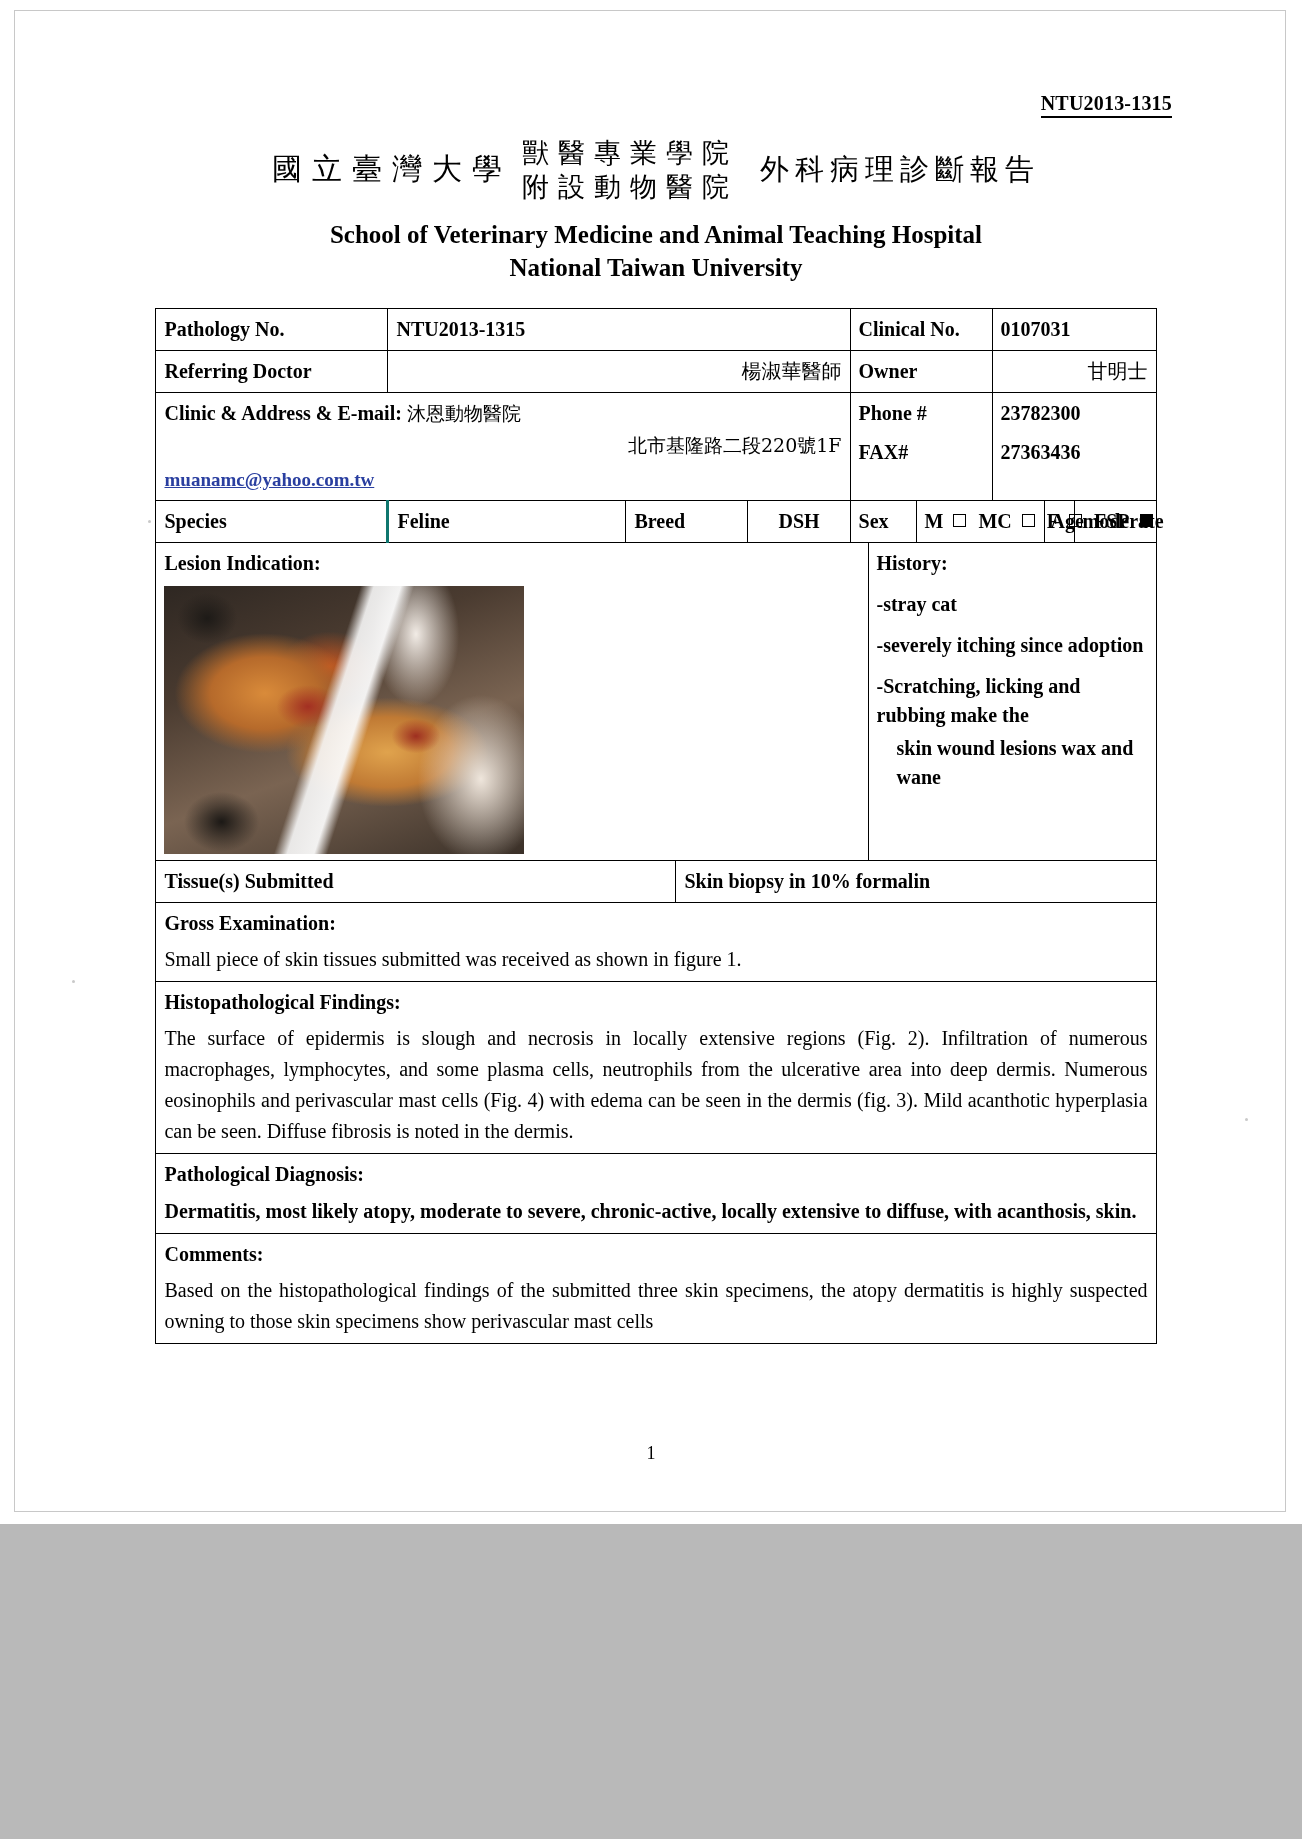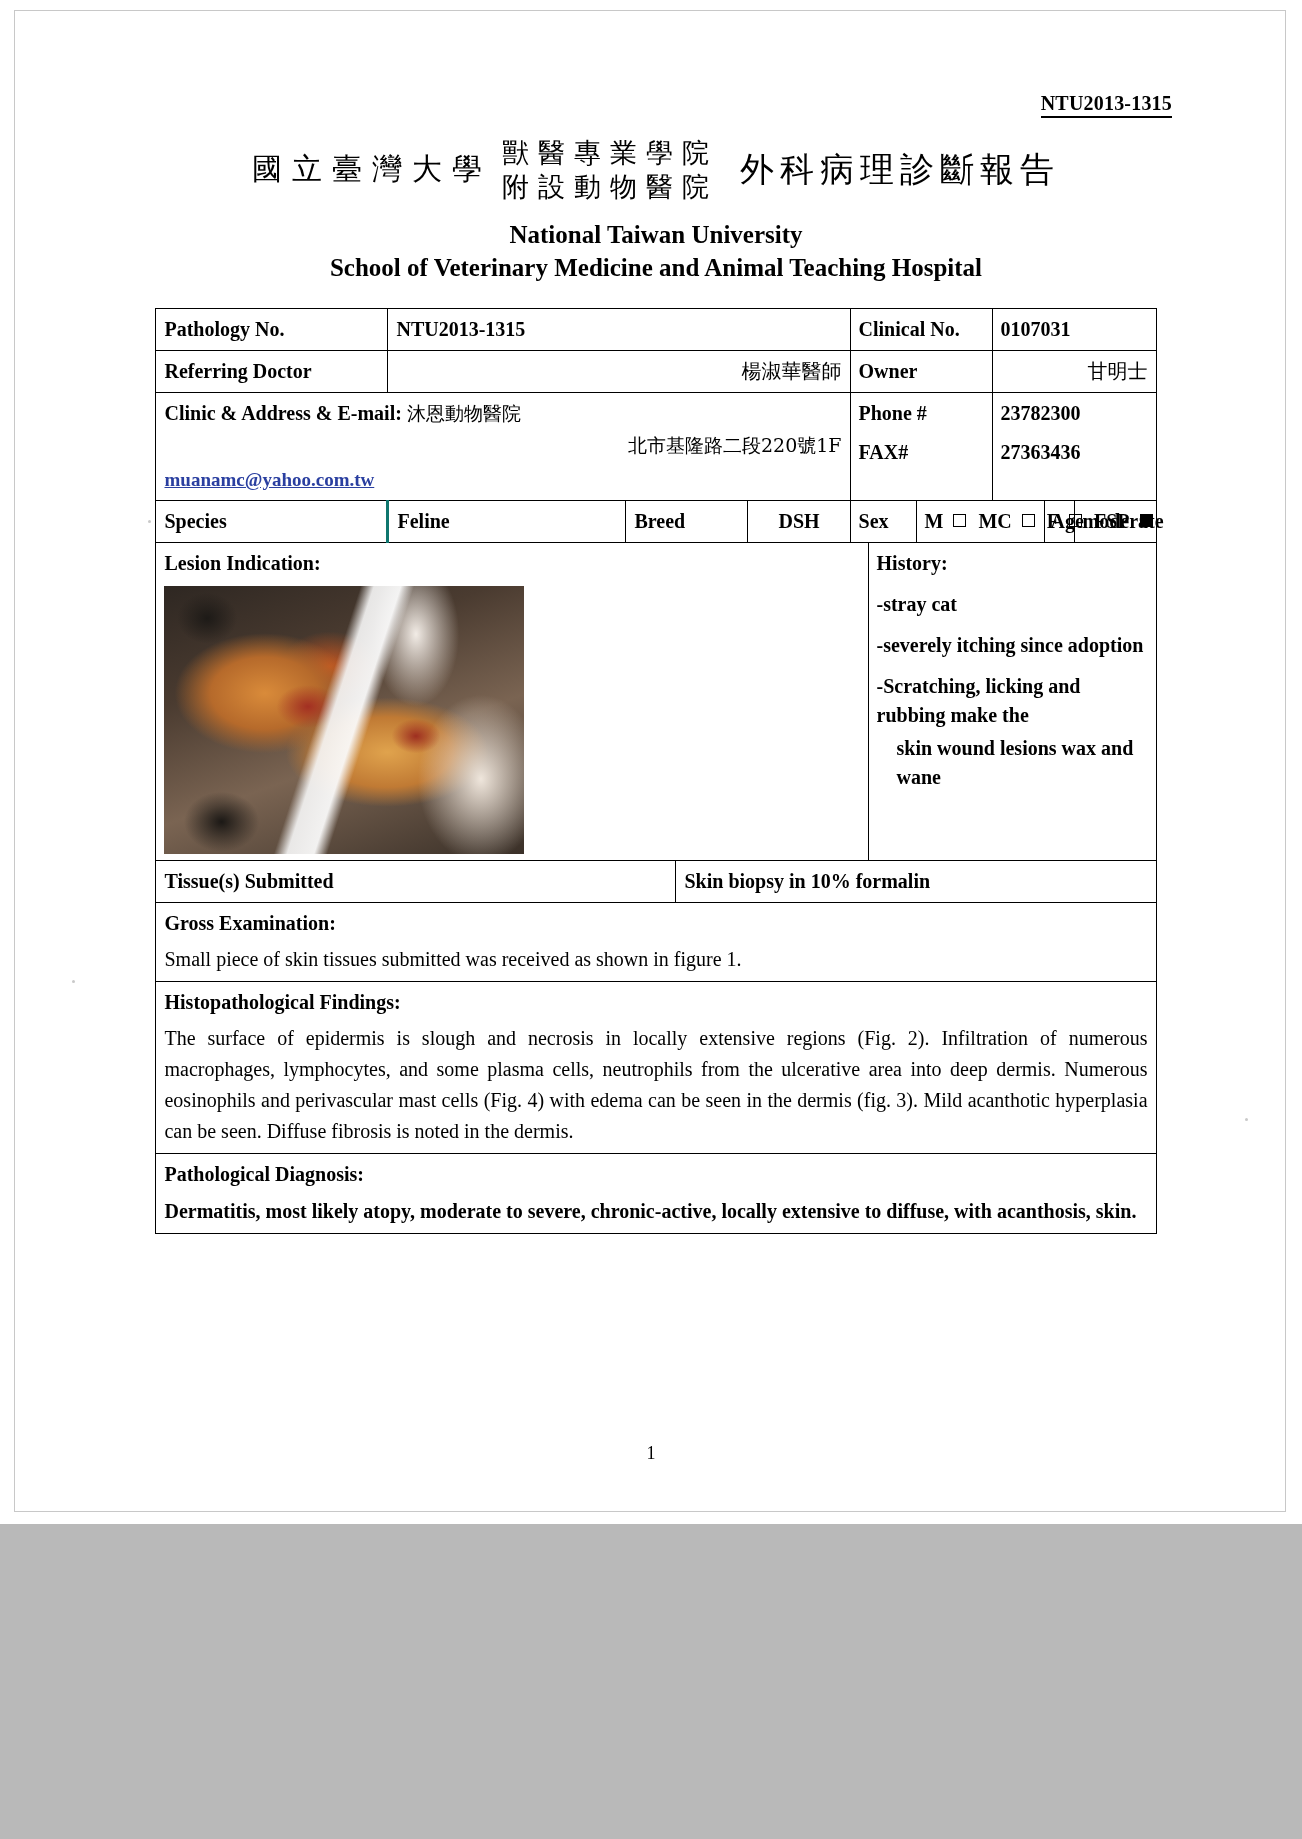--- a/index.html
+++ b/index.html
@@ -59,21 +59,21 @@
   .cn-two-line {
     display: inline-block;
     text-align: center;
     font-size: 27px;
     line-height: 1.25;
     letter-spacing: 9px;
     margin: 0 2px 0 10px;
     font-family: "DejaVu Serif", "Liberation Serif", serif;
   }
   .cn-tail {
-    font-size: 34px;
+    font-size: 29px;
     letter-spacing: 6px;
     font-family: "DejaVu Serif", "Liberation Serif", serif;
     margin-left: 20px;
   }
   .en-title {
     text-align: center;
     font-weight: bold;
     font-size: 25px;
     line-height: 1.32;
     margin-top: 14px;
@@ -185,22 +185,22 @@
     <div class="cn-title">
       <span class="cn-big">國立臺灣大學</span>
       <span class="cn-two-line">
         <span style="display:block">獸醫專業學院</span>
         <span style="display:block">附設動物醫院</span>
       </span>
       <span class="cn-tail">外科病理診斷報告</span>
     </div>
 
     <div class="en-title">
+      <div>School of Veterinary Medicine and Animal Teaching Hospital</div>
       <div>National Taiwan University</div>
-      <div>School of Veterinary Medicine and Animal Teaching Hospital</div>
     </div>
 
     <table class="rep">
       <colgroup>
         <col style="width:232px">
         <col style="width:238px">
         <col style="width:50px">
         <col style="width:72px">
         <col style="width:42px">
         <col style="width:60px">
@@ -302,19 +302,25 @@
         </td>
       </tr>
 
       <tr>
         <td colspan="15">
           <div class="head-lbl" style="margin-bottom:6px">Pathological Diagnosis:</div>
           <div class="bold-para">Dermatitis, most likely atopy, moderate to severe, chronic-active, locally extensive to diffuse, with acanthosis, skin.</div>
         </td>
       </tr>
 
+      <tr>
+        <td colspan="15">
+          <div class="head-lbl" style="margin-bottom:6px">Comments:</div>
+          <div class="para j">Based on the histopathological findings of the submitted three skin specimens, the atopy dermatitis is highly suspected owning to those skin specimens show perivascular mast cells</div>
+        </td>
+      </tr>
 
     </tbody>
       </table>
   </div>
 
   <div class="pagenum">1</div>
 </div>
 
 </body></html>

